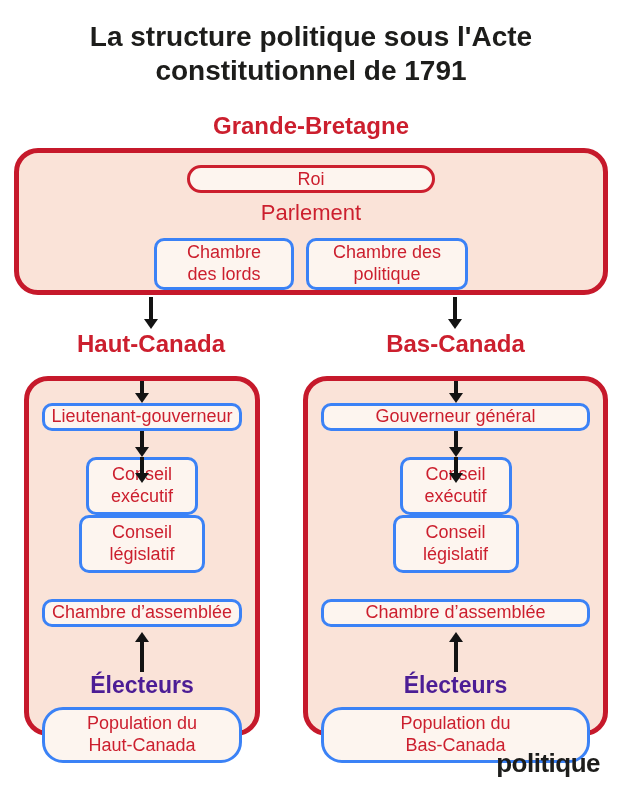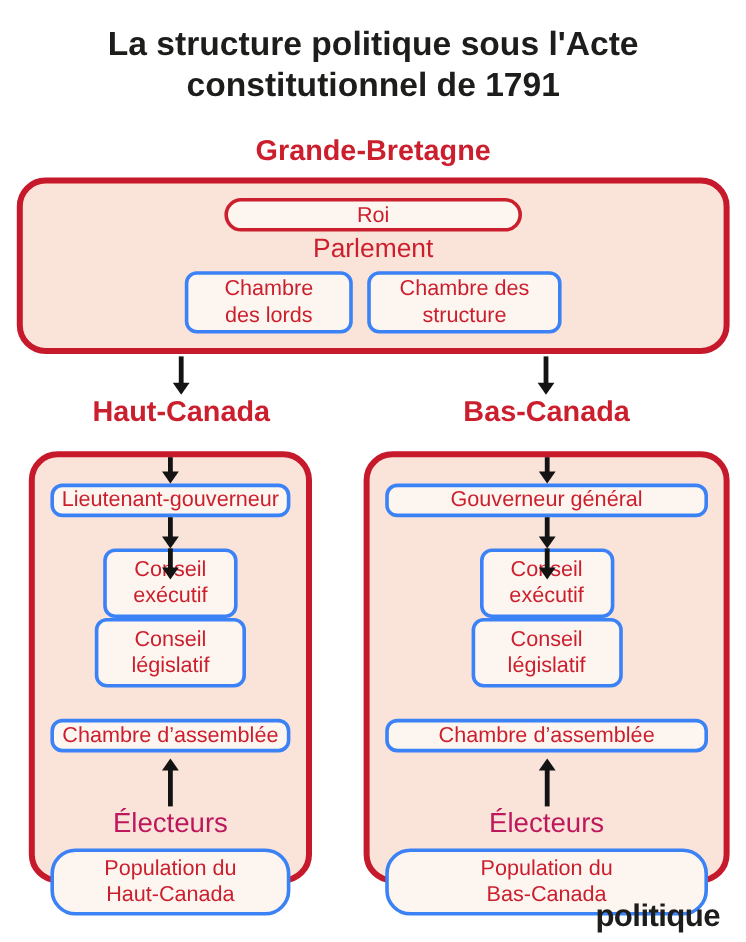--- a/index.html
+++ b/index.html
@@ -21,21 +21,21 @@
     color: #cc1f2e;
   }
   .gb-h { top: 112px; left: 0; width: 100%; }
   .hc-h { top: 330px; left: 14px; width: 274px; }
   .bc-h { top: 330px; left: 303px; width: 305px; }
 
   .panel {
     position: absolute; background: #fae3d8; border: 5px solid #c6192b;
     border-radius: 24px; display: flex; flex-direction: column; align-items: center;
   }
-  .gb-panel { top: 148px; left: 14px; width: 594px; height: 147px; }
+  .gb-panel { top: 148px; left: 14px; width: 594px; height: 147px; justify-content: space-between; }
   .province { top: 376px; height: 360px; }
   .province.left  { left: 24px;  width: 236px; }
   .province.right { left: 303px; width: 305px; }
 
   .ibox {
     background: #fdf5ef; border: 3px solid #3b82f6; border-radius: 10px;
     color: #cc1f2e; font-size: 18px; line-height: 1.22;
     display: flex; align-items: center; justify-content: center; text-align: center;
   }
   .pill {
@@ -70,21 +70,21 @@
   .into { height: 22px; }
   .gov { width: calc(100% - 26px); height: 37px; }
   .cgrid { display: grid; grid-template-columns: 1fr; width: calc(100% - 18px); justify-items: center; }
   .cgrid.arrows { height: 26px; }
   .carrow { height: 26px; }
   .council { min-height: 58px; padding: 4px 6px; }
   .council.exec { width: 112px; }
   .council.leg  { width: 126px; }
   .assembly { margin-top: 26px; width: calc(100% - 26px); height: 37px; }
   .uparrow { margin-top: 5px; height: 40px; }
-  .electors { font-size: 23px; font-weight: 400; color: #be185d; line-height: 1.2; }
+  .electors { font-size: 23px; font-weight: 700; color: #4c1d95; line-height: 1.2; }
   .population { margin-top: 7px; width: calc(100% - 26px); min-height: 56px; padding: 3px 0; border-radius: 21px; }
 
   .logo {
     position: absolute; right: 22px; bottom: 6px; font-size: 26px; font-weight: 800;
     color: #1d1d1b; letter-spacing: -0.5px;
   }
 </style>
 </head>
 <body>
 
@@ -95,21 +95,21 @@
 
   <div class="section-heading gb-h">Grande-Bretagne</div>
 
   <div class="panel gb-panel">
     <div class="pill">Roi</div>
     <div class="parlement">Parlement</div>
     <div class="chambers">
       <div class="ibox prewrap lords">Chambre
 des lords</div>
       <div class="ibox prewrap communes">Chambre des
-structure</div>
+politique</div>
     </div>
   </div>
 
   <div class="arr down connector conn-left"></div>
   <div class="arr down connector conn-right"></div>
 
   <div class="section-heading hc-h">Haut-Canada</div>
   <div class="section-heading bc-h">Bas-Canada</div>
 
   <section class="panel province left">

